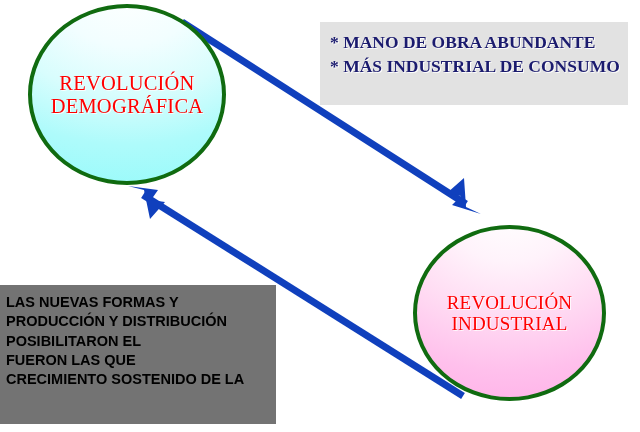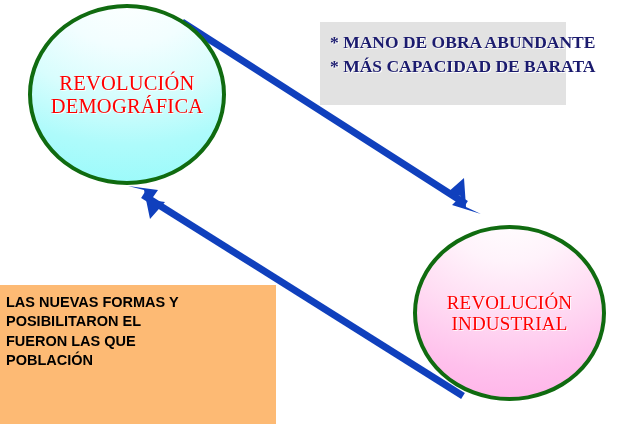--- a/index.html
+++ b/index.html
@@ -46,39 +46,39 @@
   #node-industrial{
     left:413px;top:225px;width:193px;height:176px;
     border:4px solid #106B10;
     background:radial-gradient(ellipse 150% 135% at 50% -10%, #ffffff 0%, #fff3fb 22%, #ffdcf3 45%, #ffc0ec 70%, #ffa8e6 100%);
   }
   #node-industrial .label{font-size:19px;}
 
   
   #box-benefits{
     position:absolute;
-    left:320px;top:22px;width:246px;height:83px;
+    left:320px;top:22px;width:308px;height:83px;
     background:#E2E2E2;
     box-sizing:border-box;
     padding:8px 10px 0 10px;
   }
   #box-benefits .line{
     font-family:"Liberation Serif",serif;
     font-weight:bold;
     font-size:17.5px;
     color:#1B1B6E;
     line-height:24px;
     white-space:nowrap;
     text-shadow:1px 1px 0 rgba(255,255,255,.9);
   }
 
   #box-conclusion{
     position:absolute;
     left:0px;top:285px;width:276px;height:139px;
-    background:#fdba74;
+    background:#737373;
     box-sizing:border-box;
     padding:8px 6px 0 6px;
   }
   #box-conclusion .line{
     font-family:"Liberation Sans",sans-serif;
     font-weight:bold;
     font-size:14.5px;
     color:#000000;
     line-height:19.3px;
     white-space:nowrap;
@@ -107,23 +107,24 @@
 DEMOGRÁFICA</div>
   </div>
 
   <div id="node-industrial" class="node">
     <div class="label">REVOLUCIÓN
 INDUSTRIAL</div>
   </div>
 
   <div id="box-benefits">
     <div class="line">* MANO DE OBRA ABUNDANTE</div>
-    <div class="line">* MÁS CAPACIDAD DE BARATA</div>
+    <div class="line">* MÁS INDUSTRIAL DE CONSUMO</div>
   </div>
 
   <div id="box-conclusion">
     <div class="line">LAS NUEVAS FORMAS Y</div>
+    <div class="line">PRODUCCIÓN Y DISTRIBUCIÓN</div>
     <div class="line">POSIBILITARON EL</div>
     <div class="line">FUERON LAS QUE</div>
-    <div class="line">POBLACIÓN</div>
+    <div class="line">CRECIMIENTO SOSTENIDO DE LA</div>
   </div>
 
 </div>
 
 </body></html>

